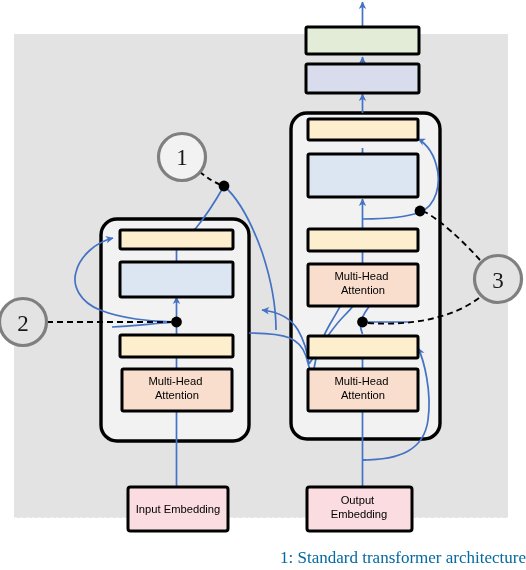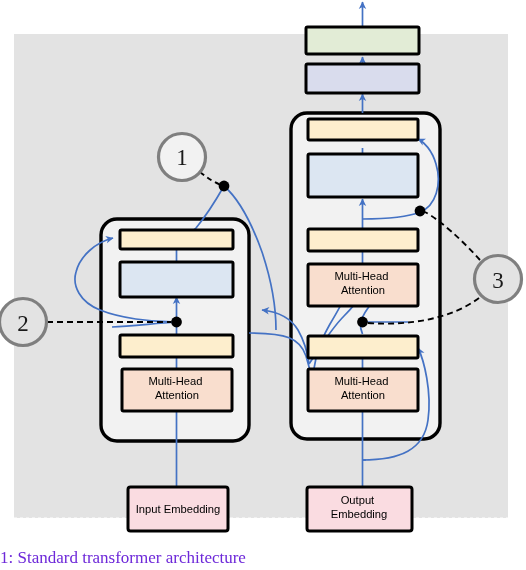--- a/index.html
+++ b/index.html
@@ -1,22 +1,22 @@
 <!DOCTYPE html>
 <html><head>
 <meta charset="utf-8">
 <style>
   html,body{margin:0;padding:0;background:#ffffff;}
   body{width:526px;height:570px;position:relative;overflow:hidden;
        font-family:"Liberation Sans","DejaVu Sans",sans-serif;}
   #stage{position:absolute;left:0;top:0;width:526px;height:570px;}
   #svg{position:absolute;left:0;top:0;width:526px;height:570px;}
-  .cap{position:absolute;left:0;top:546px;width:526px;text-align:left;
+  .cap{position:absolute;left:0;top:546px;width:526px;text-align:right;
        font-family:"Liberation Serif","DejaVu Serif",serif;font-size:17px;
-       color:#6d28d9;white-space:nowrap;overflow:hidden;height:24px;line-height:24px;}
+       color:#0369a1;white-space:nowrap;overflow:hidden;height:24px;line-height:24px;}
 </style>
 </head>
 <body>
 
 <div id="stage">
 
   <svg id="svg" viewBox="0 0 526 570">
     <defs>
       <marker id="ah" viewBox="0 0 10 10" refX="8.6" refY="5" markerWidth="5.2" markerHeight="5.2" orient="auto-start-reverse">
         <path d="M0.6,0.8 L9.2,5 L0.6,9.2 L2.9,5 Z" fill="#4472c4"></path>

